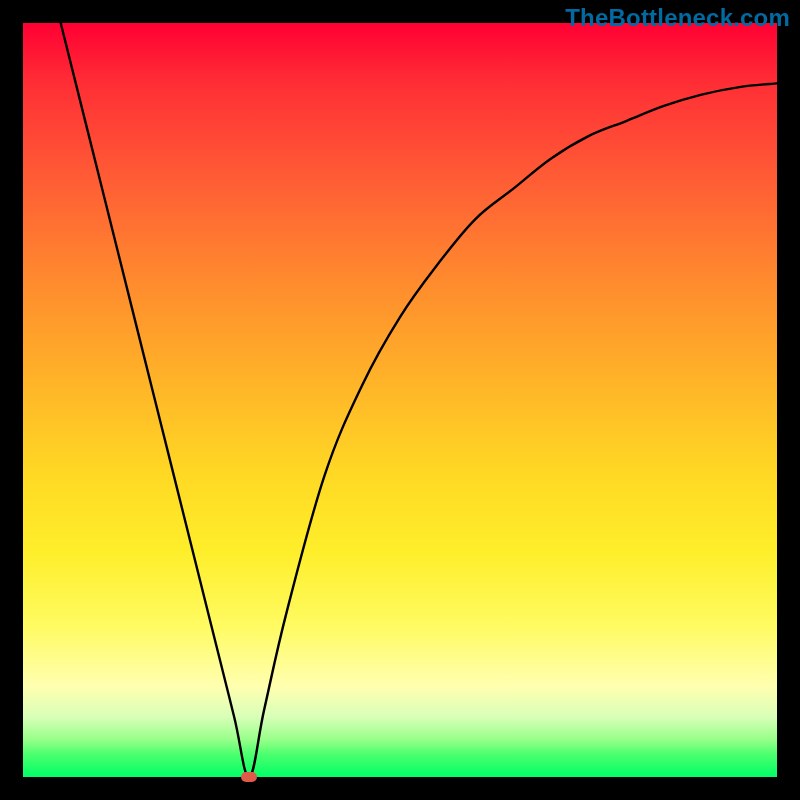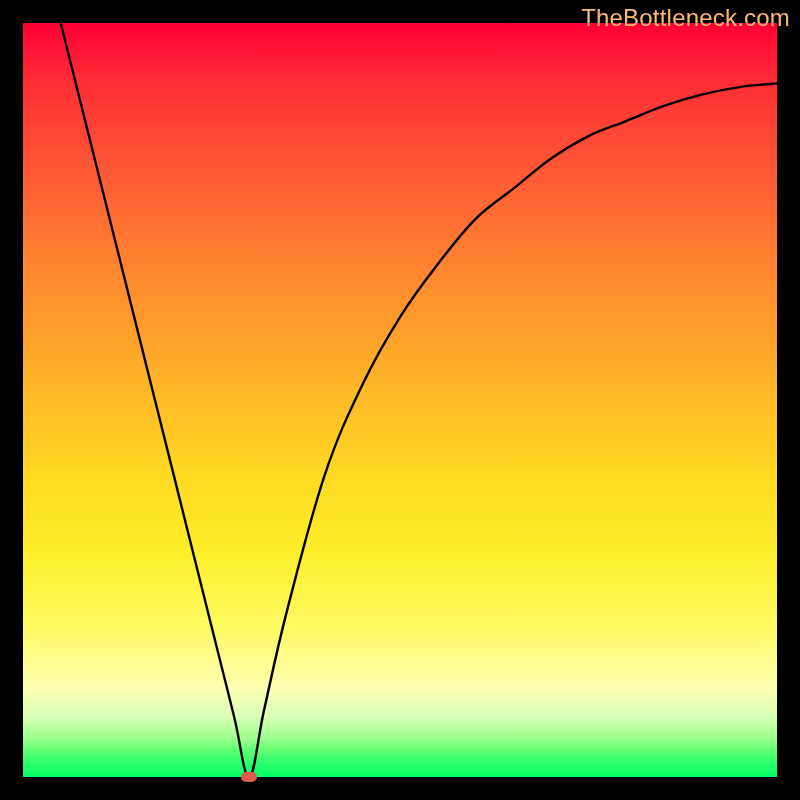--- a/index.html
+++ b/index.html
@@ -54,23 +54,23 @@
     width: 16px;
     height: 10px;
     background: #e05a4a;
     border-radius: 5px;
     transform: translate(-50%, -50%);
   }
   .watermark {
     position: absolute;
     top: 4px;
     right: 10px;
-    color: #fdba74;
+    color: #0369a1;
     font-size: 24px;
-    font-weight: 400;
+    font-weight: 700;
     letter-spacing: 0.2px;
     white-space: nowrap;
     pointer-events: none;
   }
 </style>
 </head>
 <body>
 
 <div class="frame">
   <div class="plot-area">

